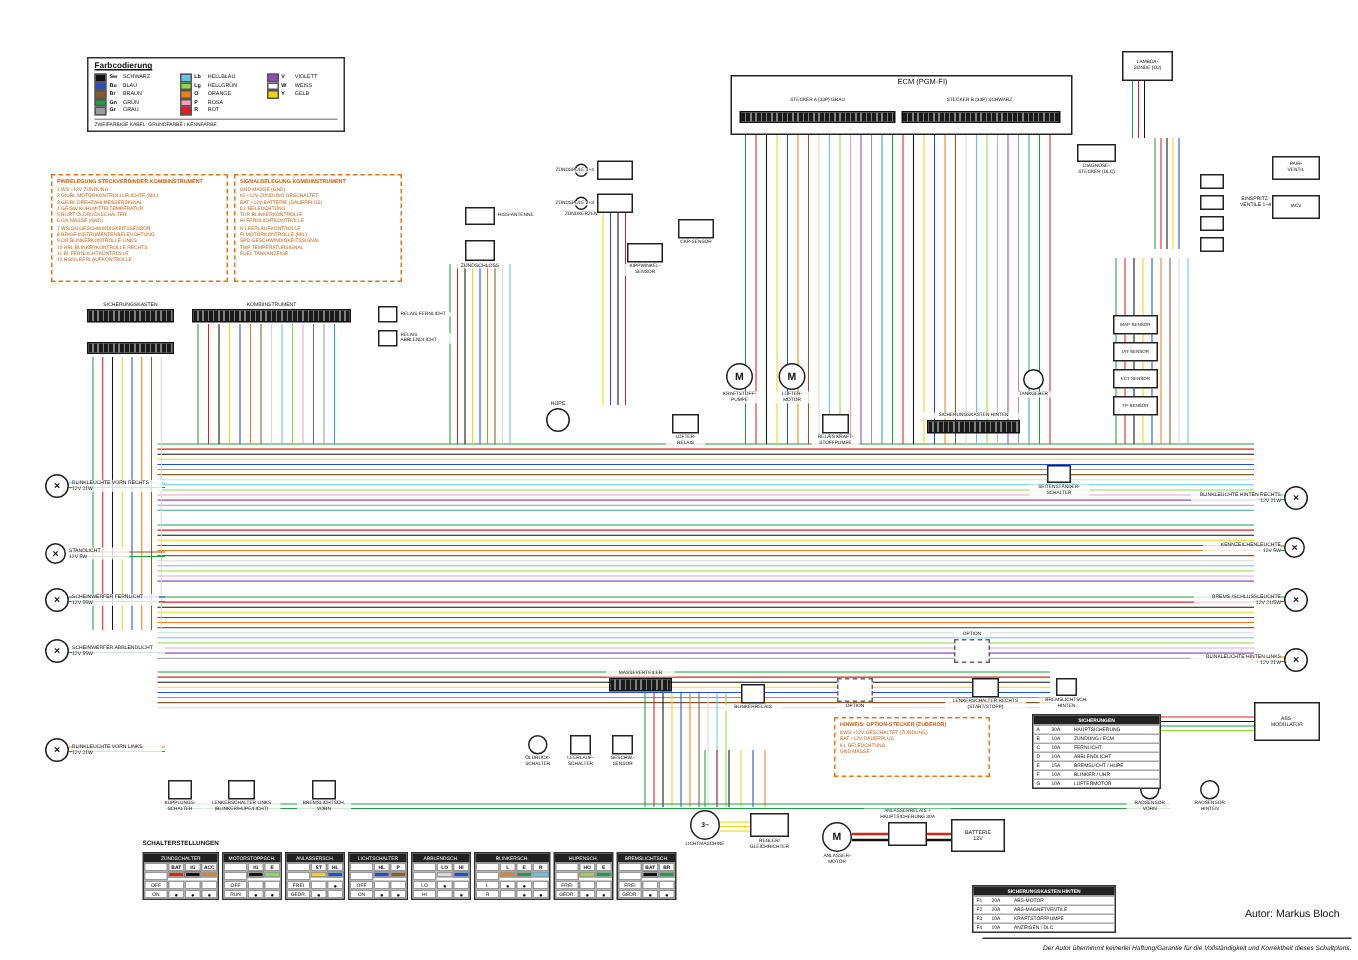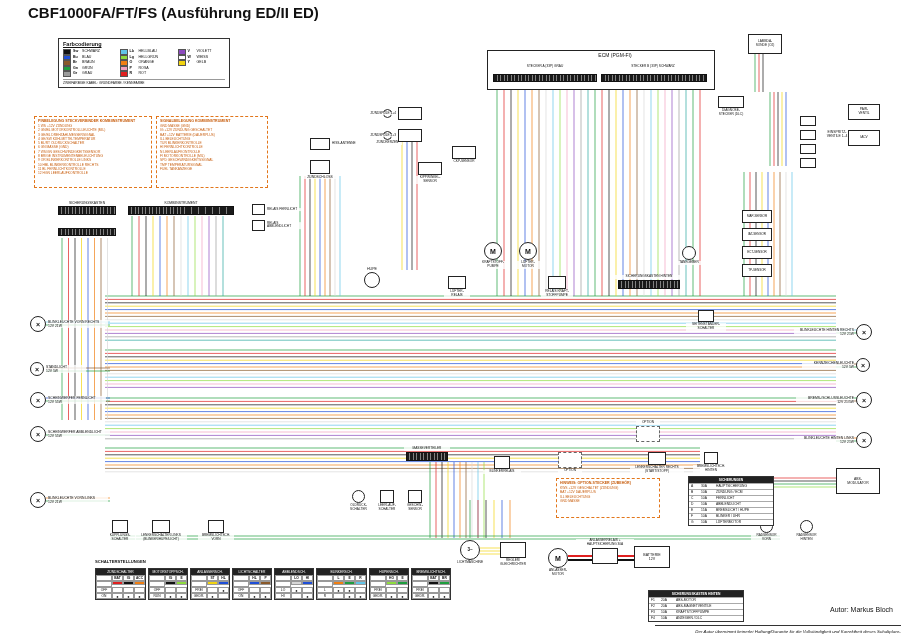--- a/index.html
+++ b/index.html
@@ -232,21 +232,20 @@
       <line x1="700" x2="836" y1="481" y2="481" stroke="#111111" stroke-width="0.7"></line>
       <line x1="700" x2="836" y1="484" y2="484" stroke="#1e9e3e" stroke-width="0.7"></line>
       <line x1="700" x2="836" y1="487" y2="487" stroke="#8fdc3f" stroke-width="0.7"></line>
       <line x1="568" x2="634" y1="556" y2="556" stroke="#e02020" stroke-width="1.8"></line>
       <line x1="568" x2="634" y1="560" y2="560" stroke="#111111" stroke-width="1.8"></line>
       <line x1="480" x2="500" y1="548" y2="548" stroke="#f2d410" stroke-width="0.7"></line>
       <line x1="480" x2="500" y1="551" y2="551" stroke="#f2d410" stroke-width="0.7"></line>
       <line x1="480" x2="500" y1="554" y2="554" stroke="#f2d410" stroke-width="0.7"></line>
     </svg>
 
-  <h1 id="title">CBF1000FA/FT/FS (Ausführung ED/II ED)</h1>
 
   <div id="legend">
     <div class="legend-title">Farbcodierung</div>
     <div id="legend-items">
         <div class="lg-item">
           <div class="lg-sw" style="background: rgb(17, 17, 17);"></div>
           <div class="lg-code">Sw</div>
           <div>SCHWARZ</div>
         </div>
         <div class="lg-item">

